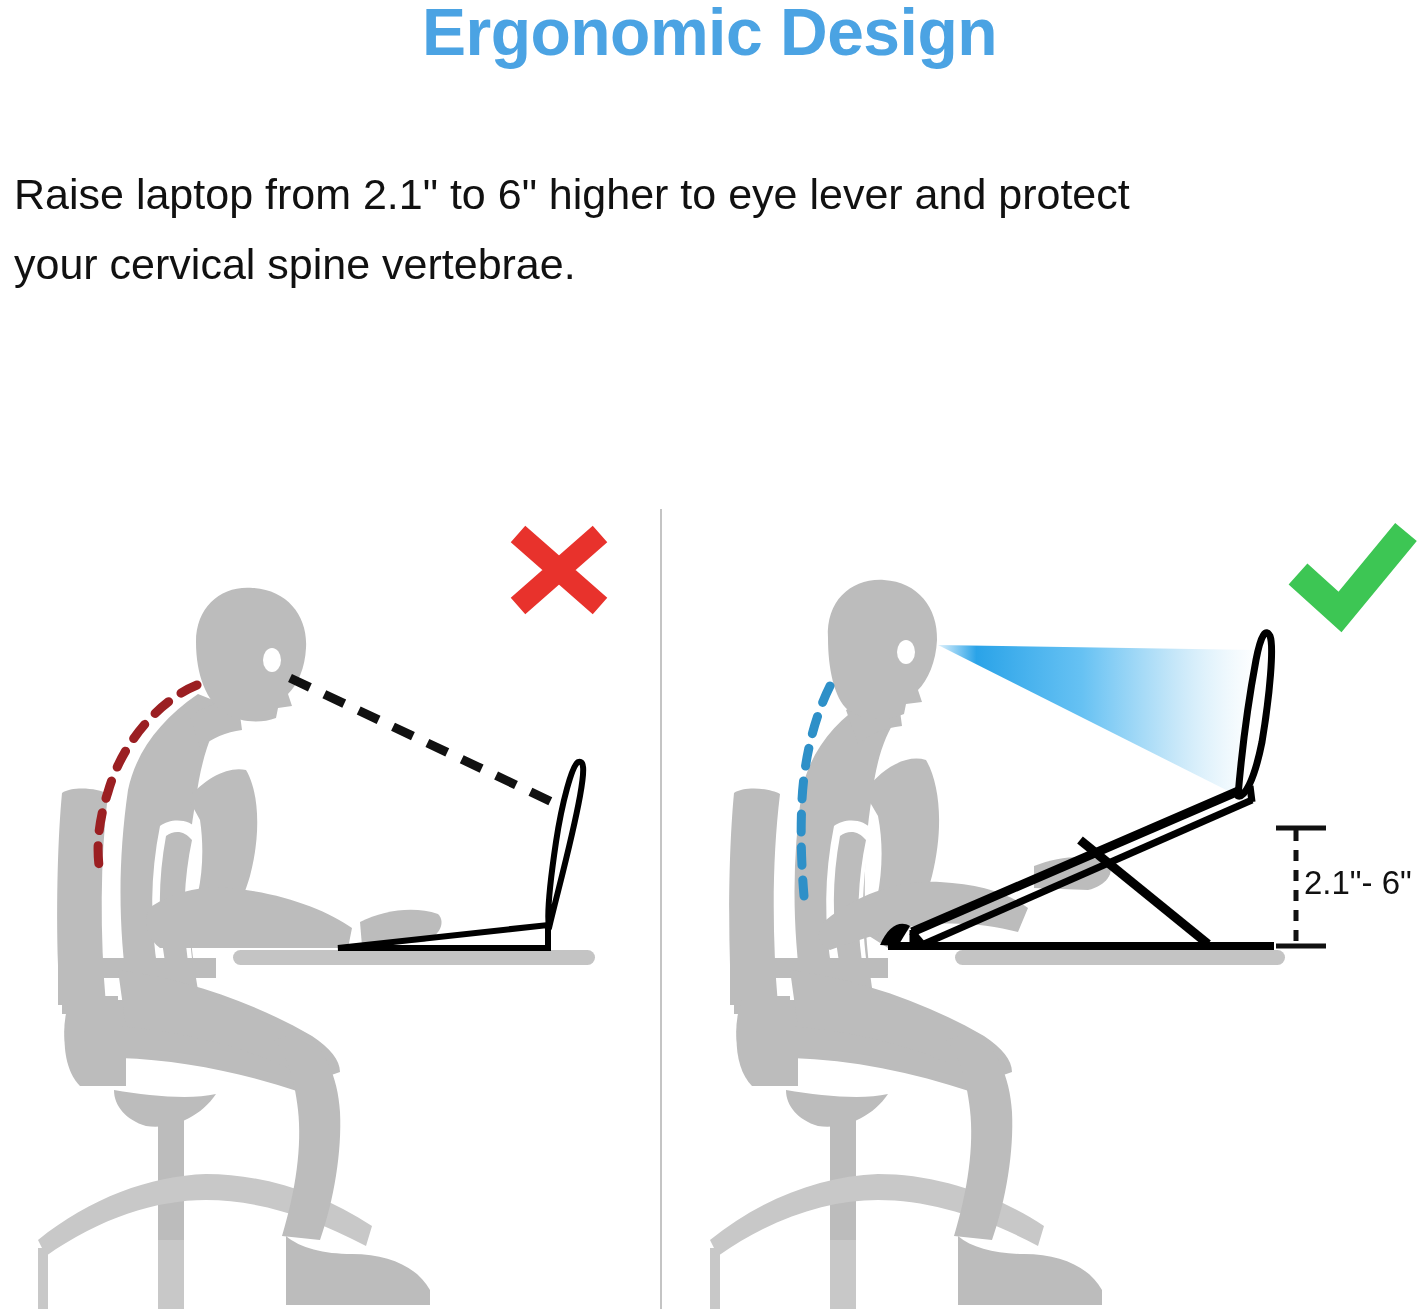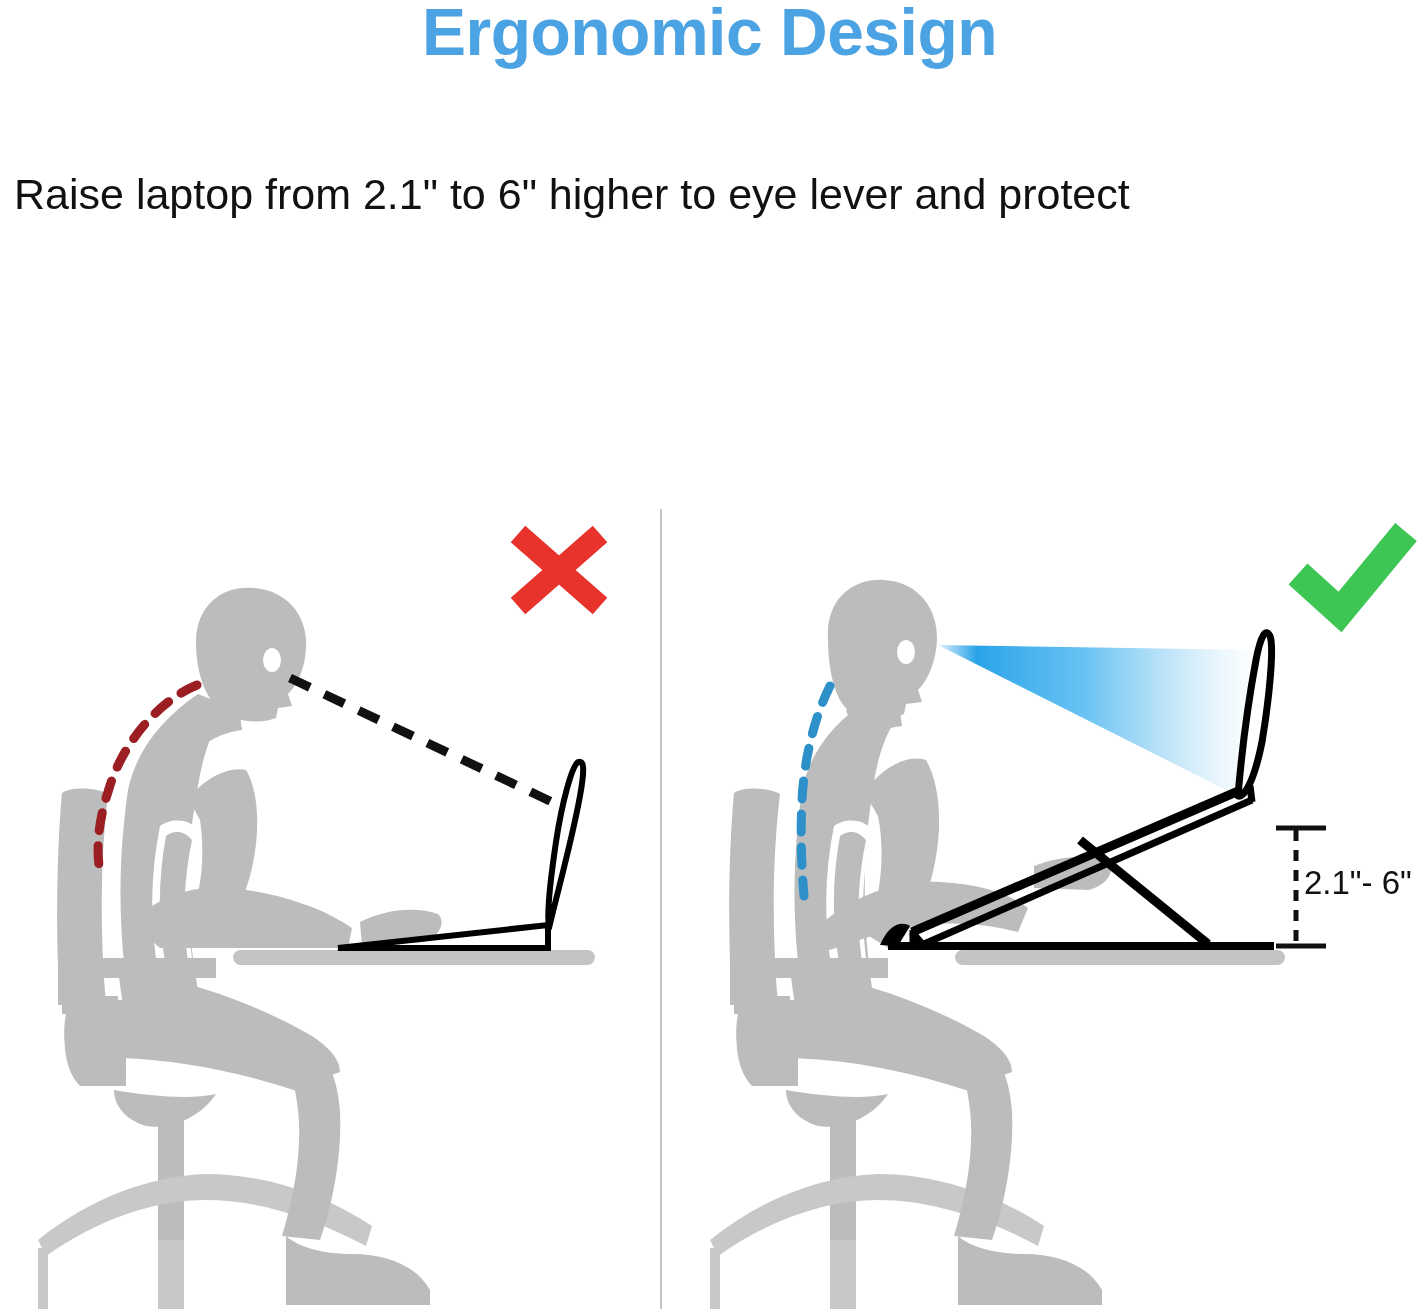--- a/index.html
+++ b/index.html
@@ -72,20 +72,21 @@
 </style>
 </head>
 <body>
 
 <div id="page">
 
   <div class="title">Ergonomic Design</div>
 
   <div class="subtitle">
     <div>Raise laptop from 2.1" to 6" higher to eye lever and protect</div>
+    <div>your cervical spine vertebrae.</div>
   </div>
 
   <div class="divider"></div>
 
   <svg class="panel" width="662" height="1309" viewBox="0 0 662 1309" aria-hidden="true">
 
     <path d="M 62 793 C 58 835, 56 900, 58 965 L 58 1005 L 106 1005 C 100 935, 100 860, 108 794 C 98 788, 72 786, 62 793 Z" fill="#bcbcbc"></path>
     <path d="M 110 790 C 104 860, 103 935, 110 1005 L 148 1005 C 140 930, 142 850, 152 780 Z" fill="#bcbcbc" opacity="0"></path>
 
     <path d="M 128 790 C 118 860, 118 925, 128 995

